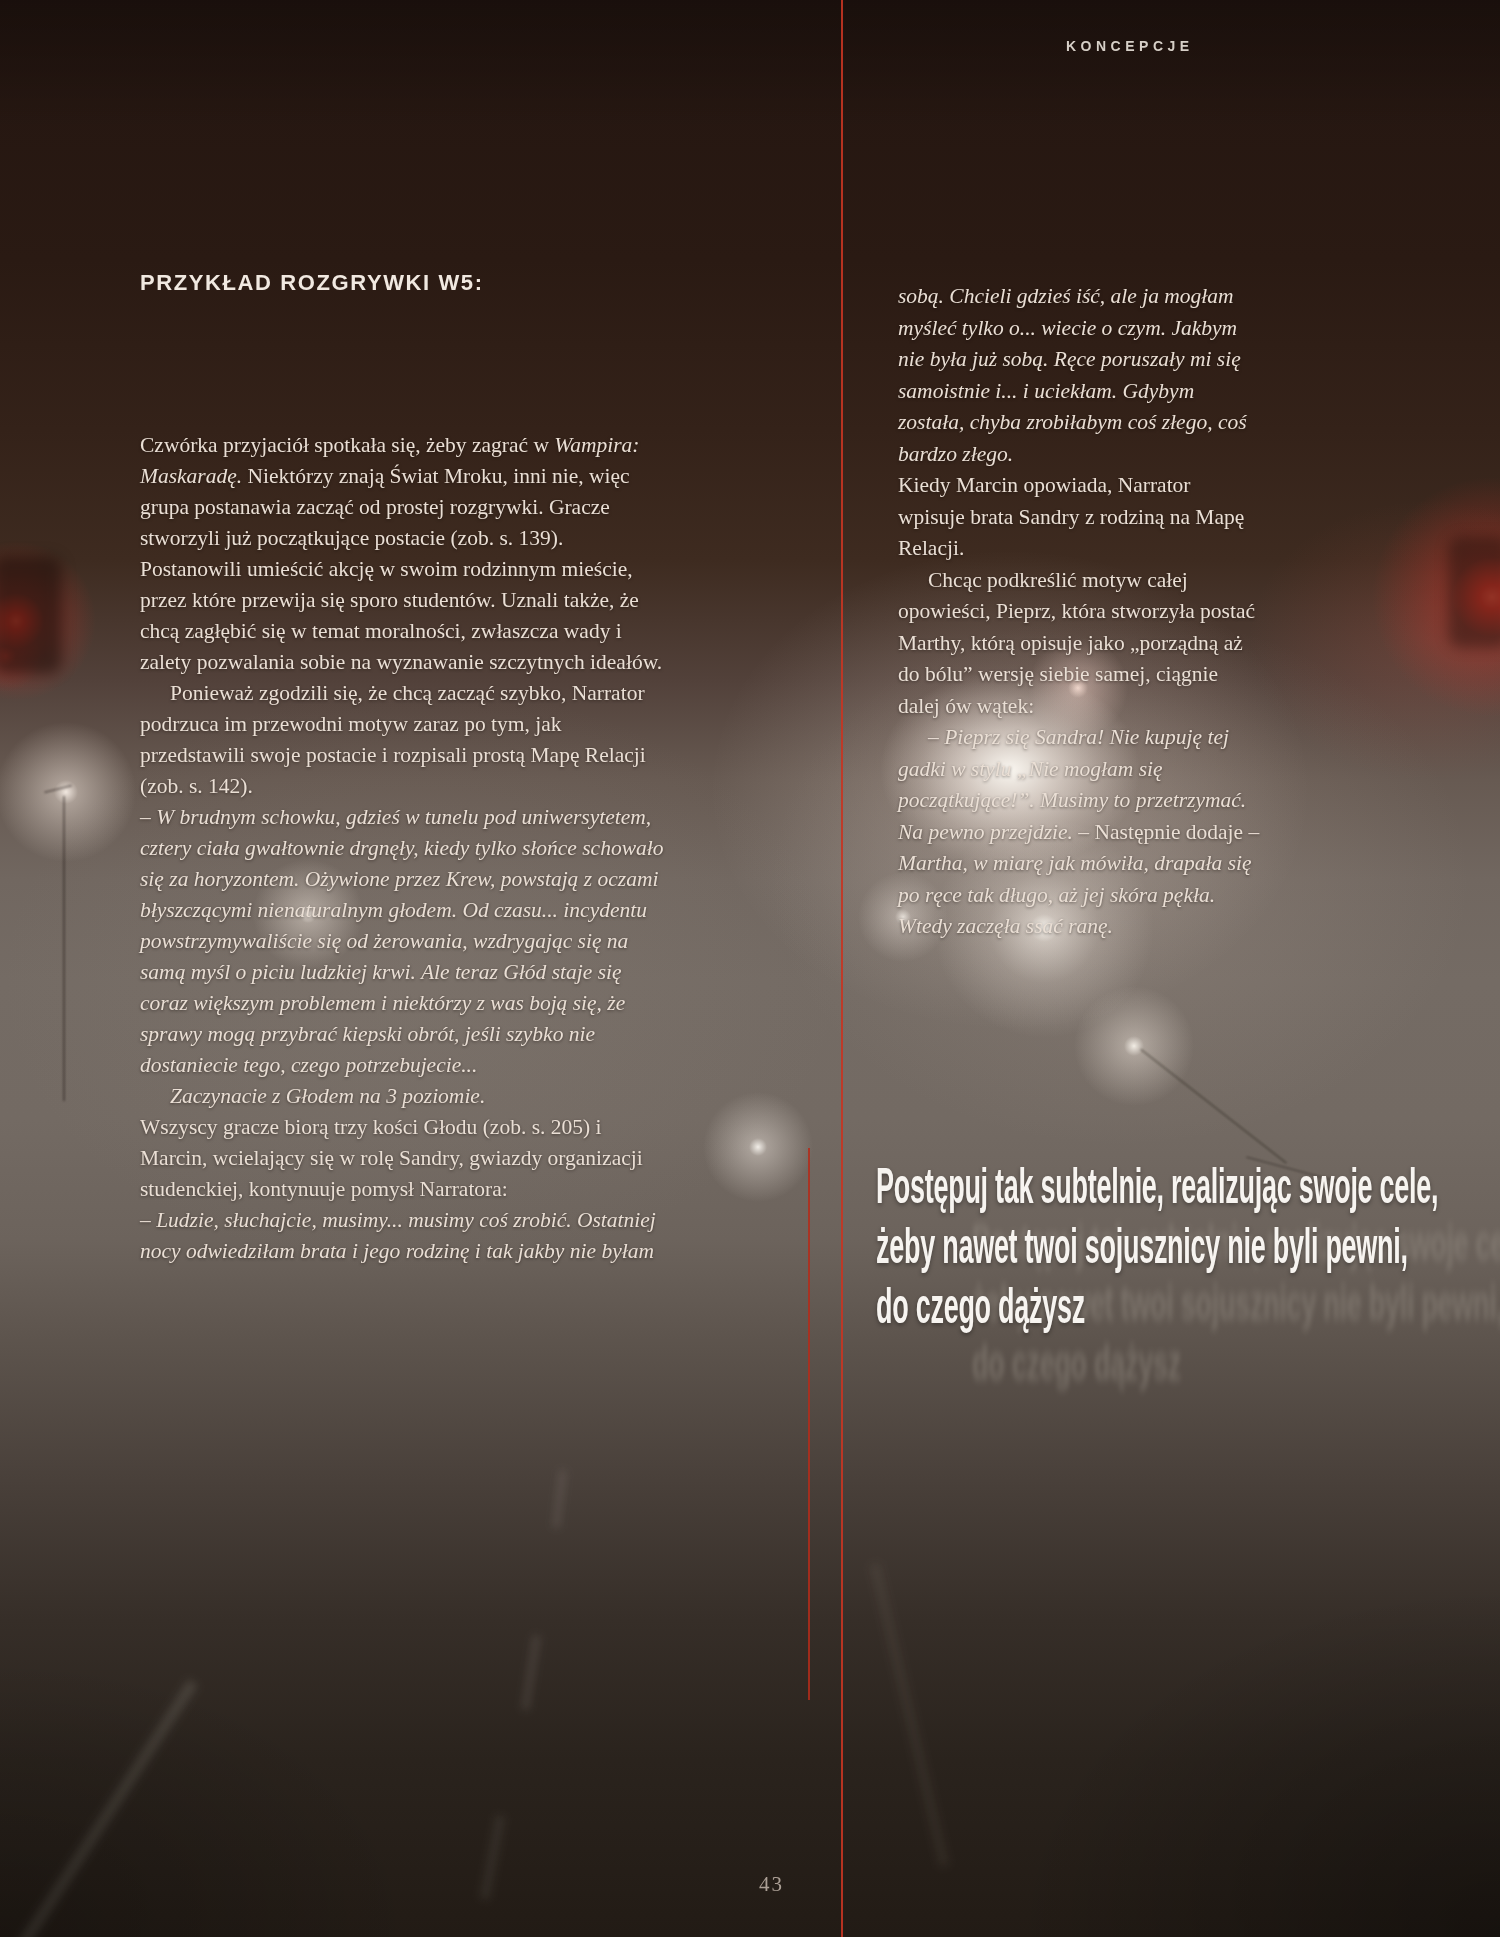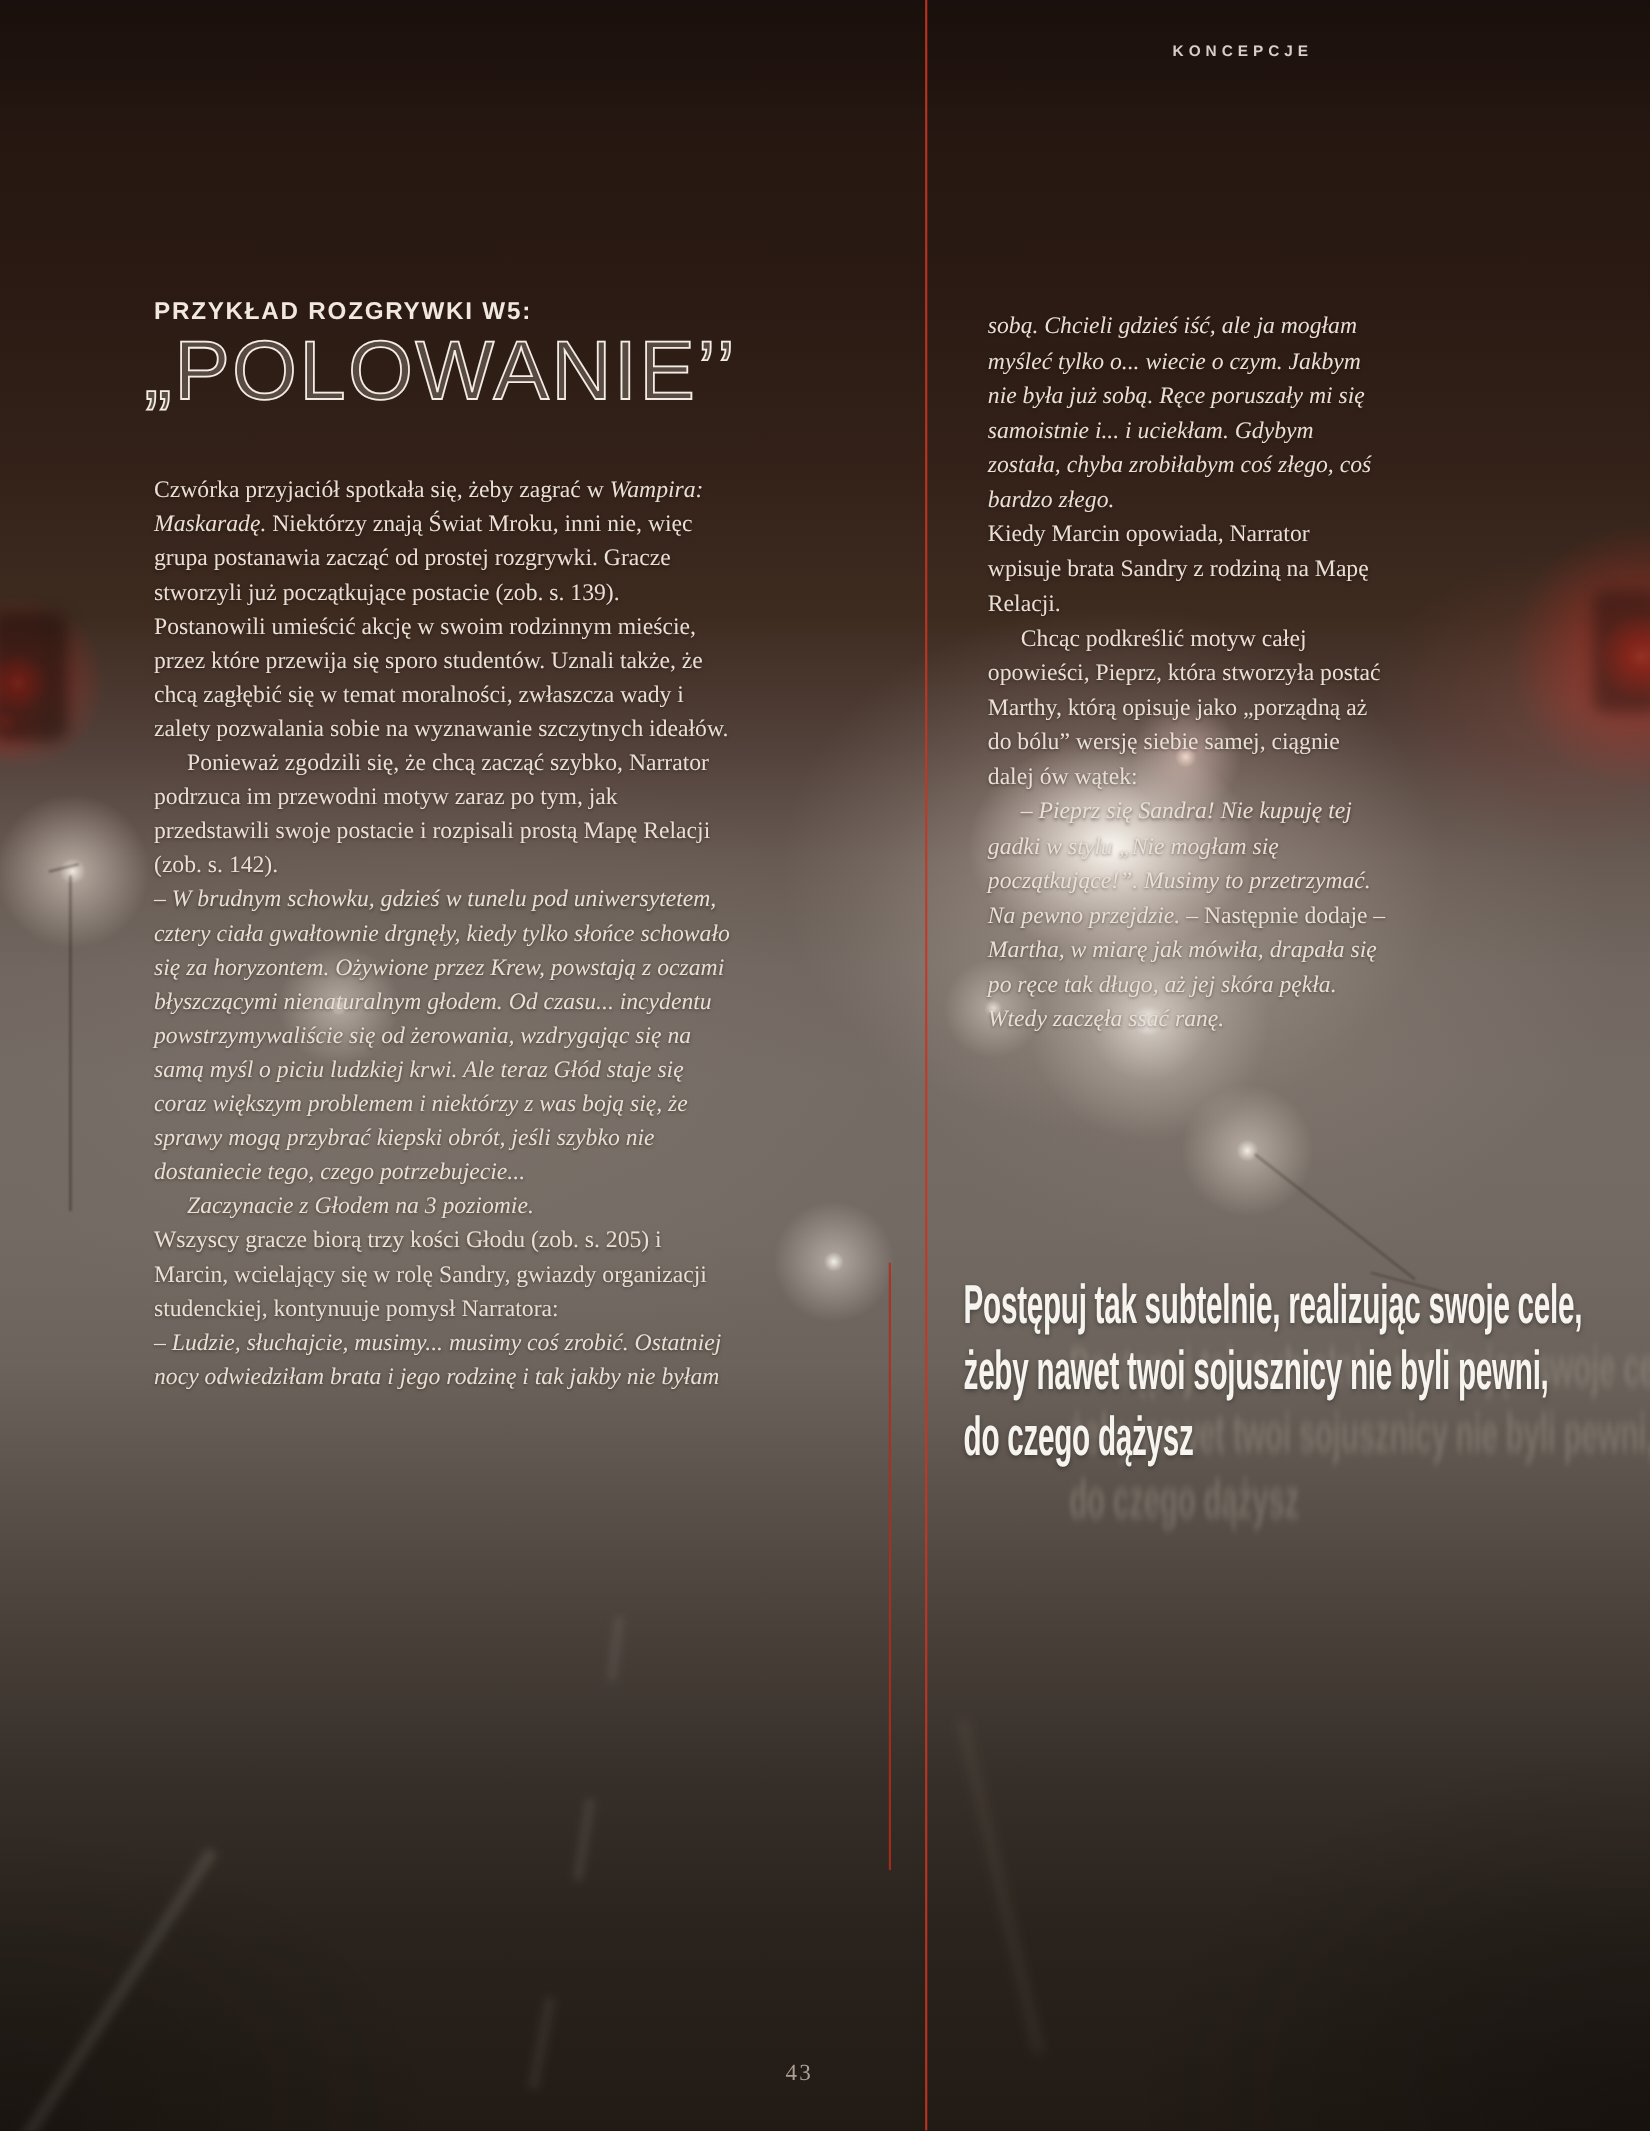--- a/index.html
+++ b/index.html
@@ -95,21 +95,21 @@
     font-family:"Liberation Sans",sans-serif;font-weight:700;
     font-size:50px;line-height:60px;letter-spacing:-.5px;
     color:#f7f4f0;text-shadow:0 2px 6px rgba(0,0,0,.35);
     white-space:nowrap;
   }
   .quote-ghost{
     transform:translate(96px,57px) scaleX(.54);
     filter:blur(4px);opacity:.45;color:#9a9288;text-shadow:none;
   }
   .pagenum{
-    position:absolute;left:714px;top:1872px;width:70px;text-align:left;
+    position:absolute;left:714px;top:1872px;width:70px;text-align:right;
     font-family:"Liberation Serif",serif;font-size:21px;letter-spacing:2px;color:#ab9f95;
   }
 </style>
 </head>
 <body>
 
 <div class="page">
 
   <div class="bg"></div>
   <div class="blob housing-left"></div>
@@ -124,21 +124,20 @@
   <div class="stripe dash-3"></div>
   <div class="stripe stripe-r"></div>
   <div class="vignette"></div>
 
   <div class="redline-main"></div>
   <div class="redline-short"></div>
 
   <div class="folio">KONCEPCJE</div>
 
   <div class="kicker">PRZYKŁAD ROZGRYWKI W5:</div>
-  <div class="title">„POLOWANIE’’</div>
 
   <div class="col col-left">
     <p><span>Czwórka przyjaciół spotkała się, żeby zagrać w </span><em>Wampira: Maskaradę.</em><span> Niektórzy znają Świat Mroku, inni nie, więc grupa postanawia zacząć od prostej rozgrywki. Gracze stworzyli już początkujące postacie (zob. s. 139). Postanowili umieścić akcję w swoim rodzinnym mieście, przez które przewija się sporo studentów. Uznali także, że chcą zagłębić się w temat moralności, zwłaszcza wady i zalety pozwalania sobie na wyznawanie szczytnych ideałów.</span></p>
     <p class="ind">Ponieważ zgodzili się, że chcą zacząć szybko, Narrator podrzuca im przewodni motyw zaraz po tym, jak przedstawili swoje postacie i rozpisali prostą Mapę Relacji (zob. s. 142).</p>
     <p class="it mt46">– W brudnym schowku, gdzieś w tunelu pod uniwersytetem, cztery ciała gwałtownie drgnęły, kiedy tylko słońce schowało się za horyzontem. Ożywione przez Krew, powstają z oczami błyszczącymi nienaturalnym głodem. Od czasu... incydentu powstrzymywaliście się od żerowania, wzdrygając się na samą myśl o piciu ludzkiej krwi. Ale teraz Głód staje się coraz większym problemem i niektórzy z was boją się, że sprawy mogą przybrać kiepski obrót, jeśli szybko nie dostaniecie tego, czego potrzebujecie...</p>
     <p class="it ind">Zaczynacie z Głodem na 3 poziomie.</p>
     <p class="mt34">Wszyscy gracze biorą trzy kości Głodu (zob. s. 205) i Marcin, wcielający się w rolę Sandry, gwiazdy organizacji studenckiej, kontynuuje pomysł Narratora:</p>
     <p class="it">– Ludzie, słuchajcie, musimy... musimy coś zrobić. Ostatniej nocy odwiedziłam brata i jego rodzinę i tak jakby nie byłam</p>
   </div>
 

